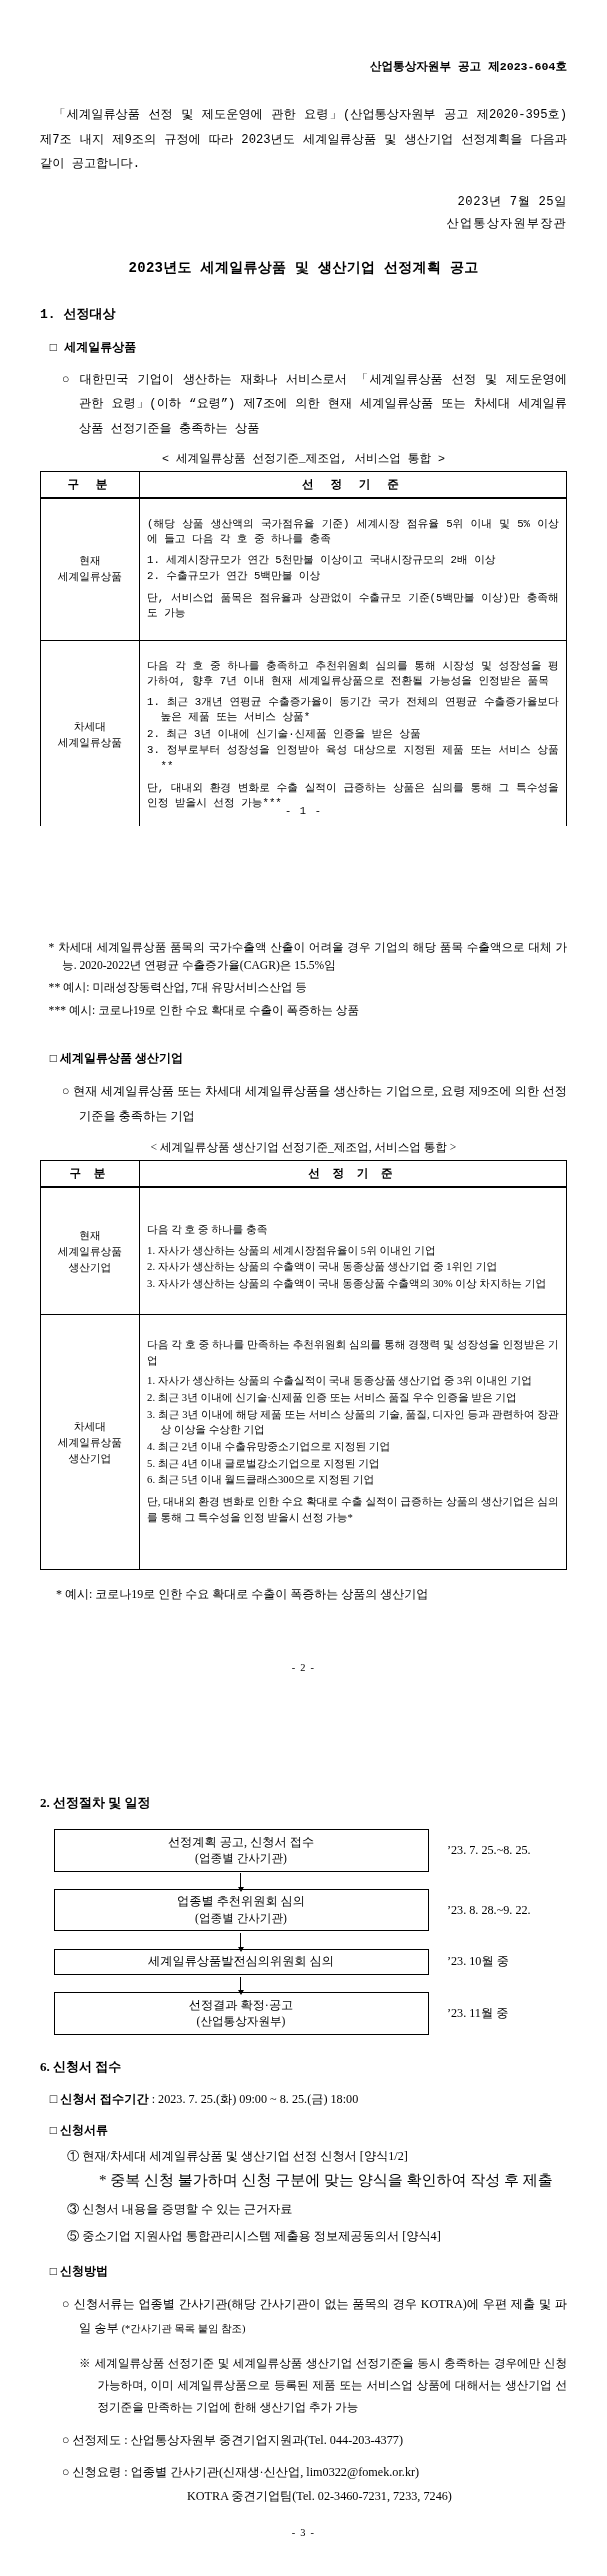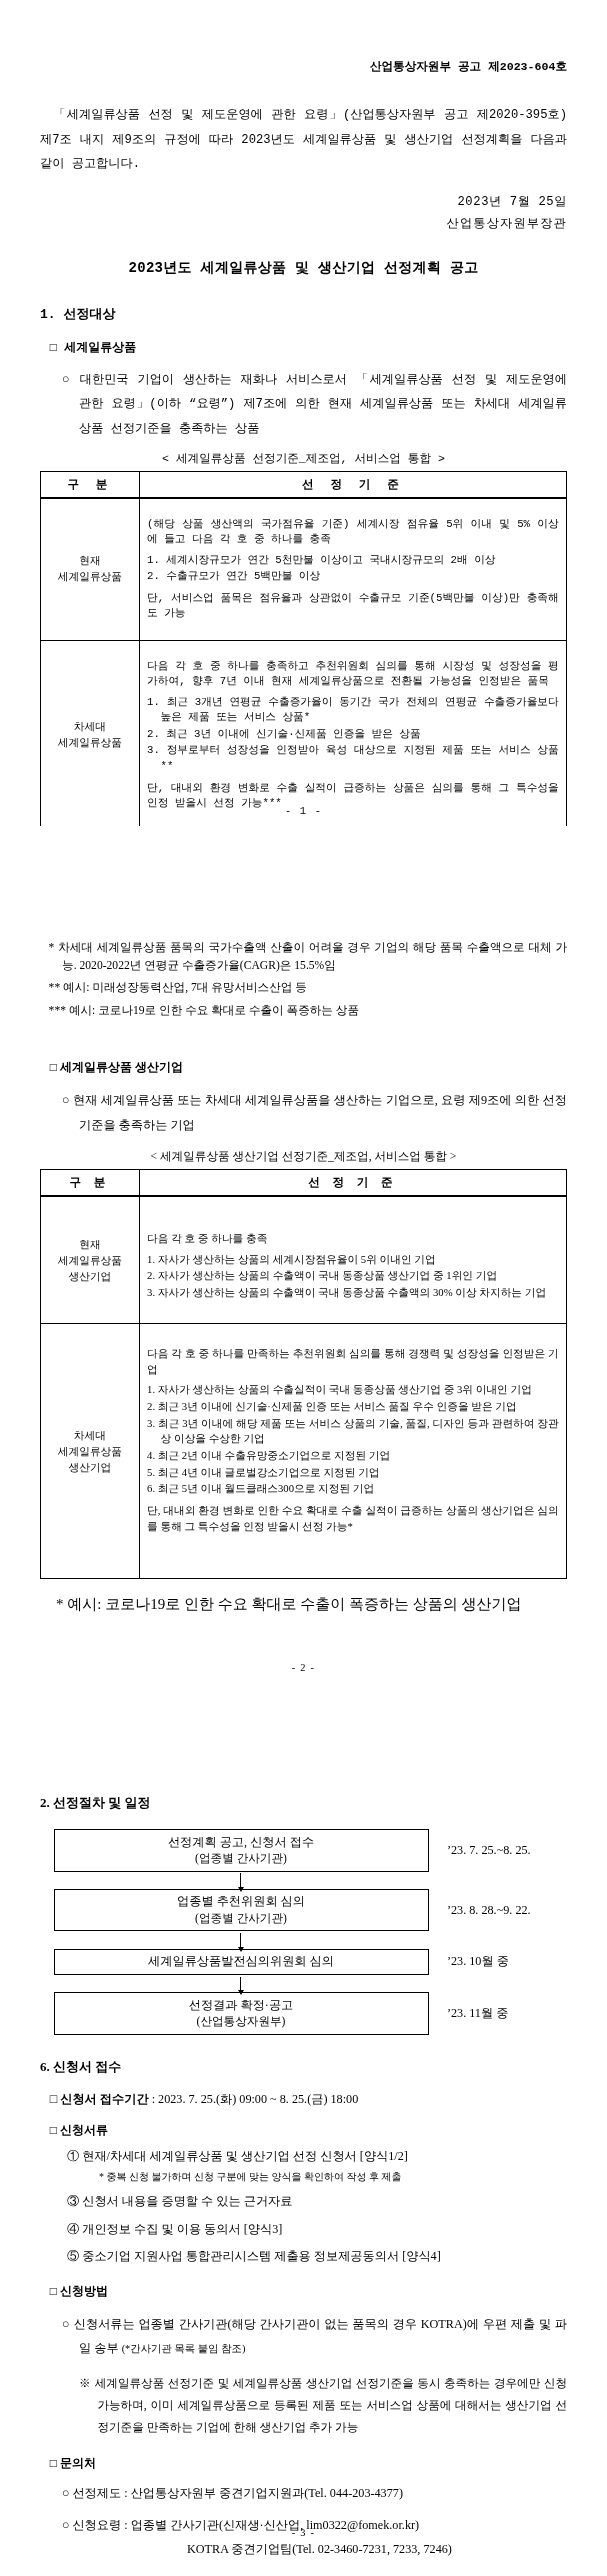--- a/index.html
+++ b/index.html
@@ -62,21 +62,21 @@
   #page2 td.crit-cell.roomy2{padding:9.8px 7.3px 31px 7.3px;}
   .cp{margin:13px 0;line-height:1.45;text-align:justify;}
   .cp.num{padding-left:13.5px;text-indent:-13.5px;margin:1.2px 0;}
   .cp.dan{margin-top:6.1px;}
   .cp.lead{margin-bottom:4.9px;}
 
   .fn{
     margin:3.7px 0 0 8.6px;font-size:11.6px;line-height:1.6;
     padding-left:13.5px;text-indent:-13.5px;text-align:justify;
   }
-  .t2-fn{margin:16px 0 16px 16px;font-size:15px;font-family:Liberation Serif, serif;}
+  .t2-fn{margin:16px 0 16px 16px;font-size:12px;font-family:Liberation Serif, serif;}
 
   .flow{margin-top:17px;}
   .flow-step{display:flex;align-items:center;margin-left:13.5px;}
   .flow-box{
     box-sizing:border-box;width:375px;border:1.2px solid #000;
     text-align:center;padding:3.7px 2.4px;
   }
   .flow-title{font-size:12.2px;line-height:1.42;}
   .flow-sub{font-size:11.6px;line-height:1.38;}
   .flow-sub:empty{display:none;}
@@ -90,21 +90,21 @@
     border-left:3.1px solid transparent;border-right:3.1px solid transparent;
     border-top:5.5px solid #000;
   }
 
   .period-line{margin:14.7px 0 0 9.8px;font-size:12.2px;}
   .period-line .lbl{font-weight:bold;}
   .doc-item{
     margin:8px 0 0 27px;font-size:12.2px;line-height:1.6;
     padding-left:18.4px;text-indent:-18.4px;
   }
-  .doc-note{margin:2.4px 0 0 59px;font-size:10px;line-height:1.5;}
+  .doc-note{margin:2.4px 0 0 59px;font-size:15px;line-height:1.5;}
   .note-para{
     margin:12.2px 0 0 39px;font-size:11.6px;line-height:1.9;
     padding-left:18.4px;text-indent:-18.4px;text-align:justify;
   }
   .small-ref{font-size:10.4px;}
   .contact-line{
     margin:11px 0 0 22px;font-size:12.2px;line-height:1.7;
     padding-left:17px;text-indent:-17px;
   }
   .contact-cont{margin:3.7px 0 0 147px;font-size:12.2px;line-height:1.7;}
@@ -159,21 +159,21 @@
   </table>
 
   <div class="page-no">- 1 -</div>
 </div>
 
 <div class="page" id="page2">
   <p class="fn">* 차세대 세계일류상품 품목의 국가수출액 산출이 어려울 경우 기업의 해당 품목 수출액으로 대체 가능. 2020-2022년 연평균 수출증가율(CAGR)은 15.5%임</p>
   <p class="fn">** 예시: 미래성장동력산업, 7대 유망서비스산업 등</p>
   <p class="fn">*** 예시: 코로나19로 인한 수요 확대로 수출이 폭증하는 상품</p>
 
-  <div class="sub-title" style="margin-top:39px;">□ 세계일류상품 생산기업</div>
+  <div class="sub-title" style="margin-top:30px;">□ 세계일류상품 생산기업</div>
   <p class="o-para">○ 현재 세계일류상품 또는 차세대 세계일류상품을 생산하는 기업으로, 요령 제9조에 의한 선정기준을 충족하는 기업</p>
 
   <div class="tbl-caption" style="margin-top:12.2px;">&lt; 세계일류상품 생산기업 선정기준_제조업, 서비스업 통합 &gt;</div>
   <table class="criteria-table">
     <tbody>
       <tr>
         <th style="width:93px;">구 분</th>
         <th>선 정 기 준</th>
       </tr>
       <tr>
@@ -255,27 +255,25 @@
 
   <div class="period-line">
     <span class="lbl">□ 신청서 접수기간</span>
     <span>: 2023. 7. 25.(화) 09:00 ~ 8. 25.(금) 18:00</span>
   </div>
 
   <div class="sub-title" style="margin-top:14.7px;">□ 신청서류</div>
   <div class="doc-item">① 현재/차세대 세계일류상품 및 생산기업 선정 신청서 [양식1/2]</div>
   <div class="doc-note">* 중복 신청 불가하며 신청 구분에 맞는 양식을 확인하여 작성 후 제출</div>
   <div class="doc-item">③ 신청서 내용을 증명할 수 있는 근거자료</div>
-  <div class="doc-item">④ 개인정보 수집 및 이용 동의서 [양식3]</div>
   <div class="doc-item">⑤ 중소기업 지원사업 통합관리시스템 제출용 정보제공동의서 [양식4]</div>
 
   <div class="sub-title" style="margin-top:16px;">□ 신청방법</div>
   <p class="o-para"><span>○ 신청서류는 업종별 간사기관(해당 간사기관이 없는 품목의 경우 KOTRA)에 우편 제출 및 파일 송부 </span><span class="small-ref">(*간사기관 목록 붙임 참조)</span></p>
   <p class="note-para">※ 세계일류상품 선정기준 및 세계일류상품 생산기업 선정기준을 동시 충족하는 경우에만 신청 가능하며, 이미 세계일류상품으로 등록된 제품 또는 서비스업 상품에 대해서는 생산기업 선정기준을 만족하는 기업에 한해 생산기업 추가 가능</p>
 
-  <div class="sub-title" style="margin-top:16px;">□ 문의처</div>
   <div class="contact-line">○ 선정제도 : 산업통상자원부 중견기업지원과(Tel. 044-203-4377)</div>
   <div class="contact-line">○ 신청요령 : 업종별 간사기관(신재생·신산업, lim0322@fomek.or.kr)</div>
   <div class="contact-cont">KOTRA 중견기업팀(Tel. 02-3460-7231, 7233, 7246)</div>
 
   <div class="page-no">- 3 -</div>
 </div>
 
 
 </body></html>

